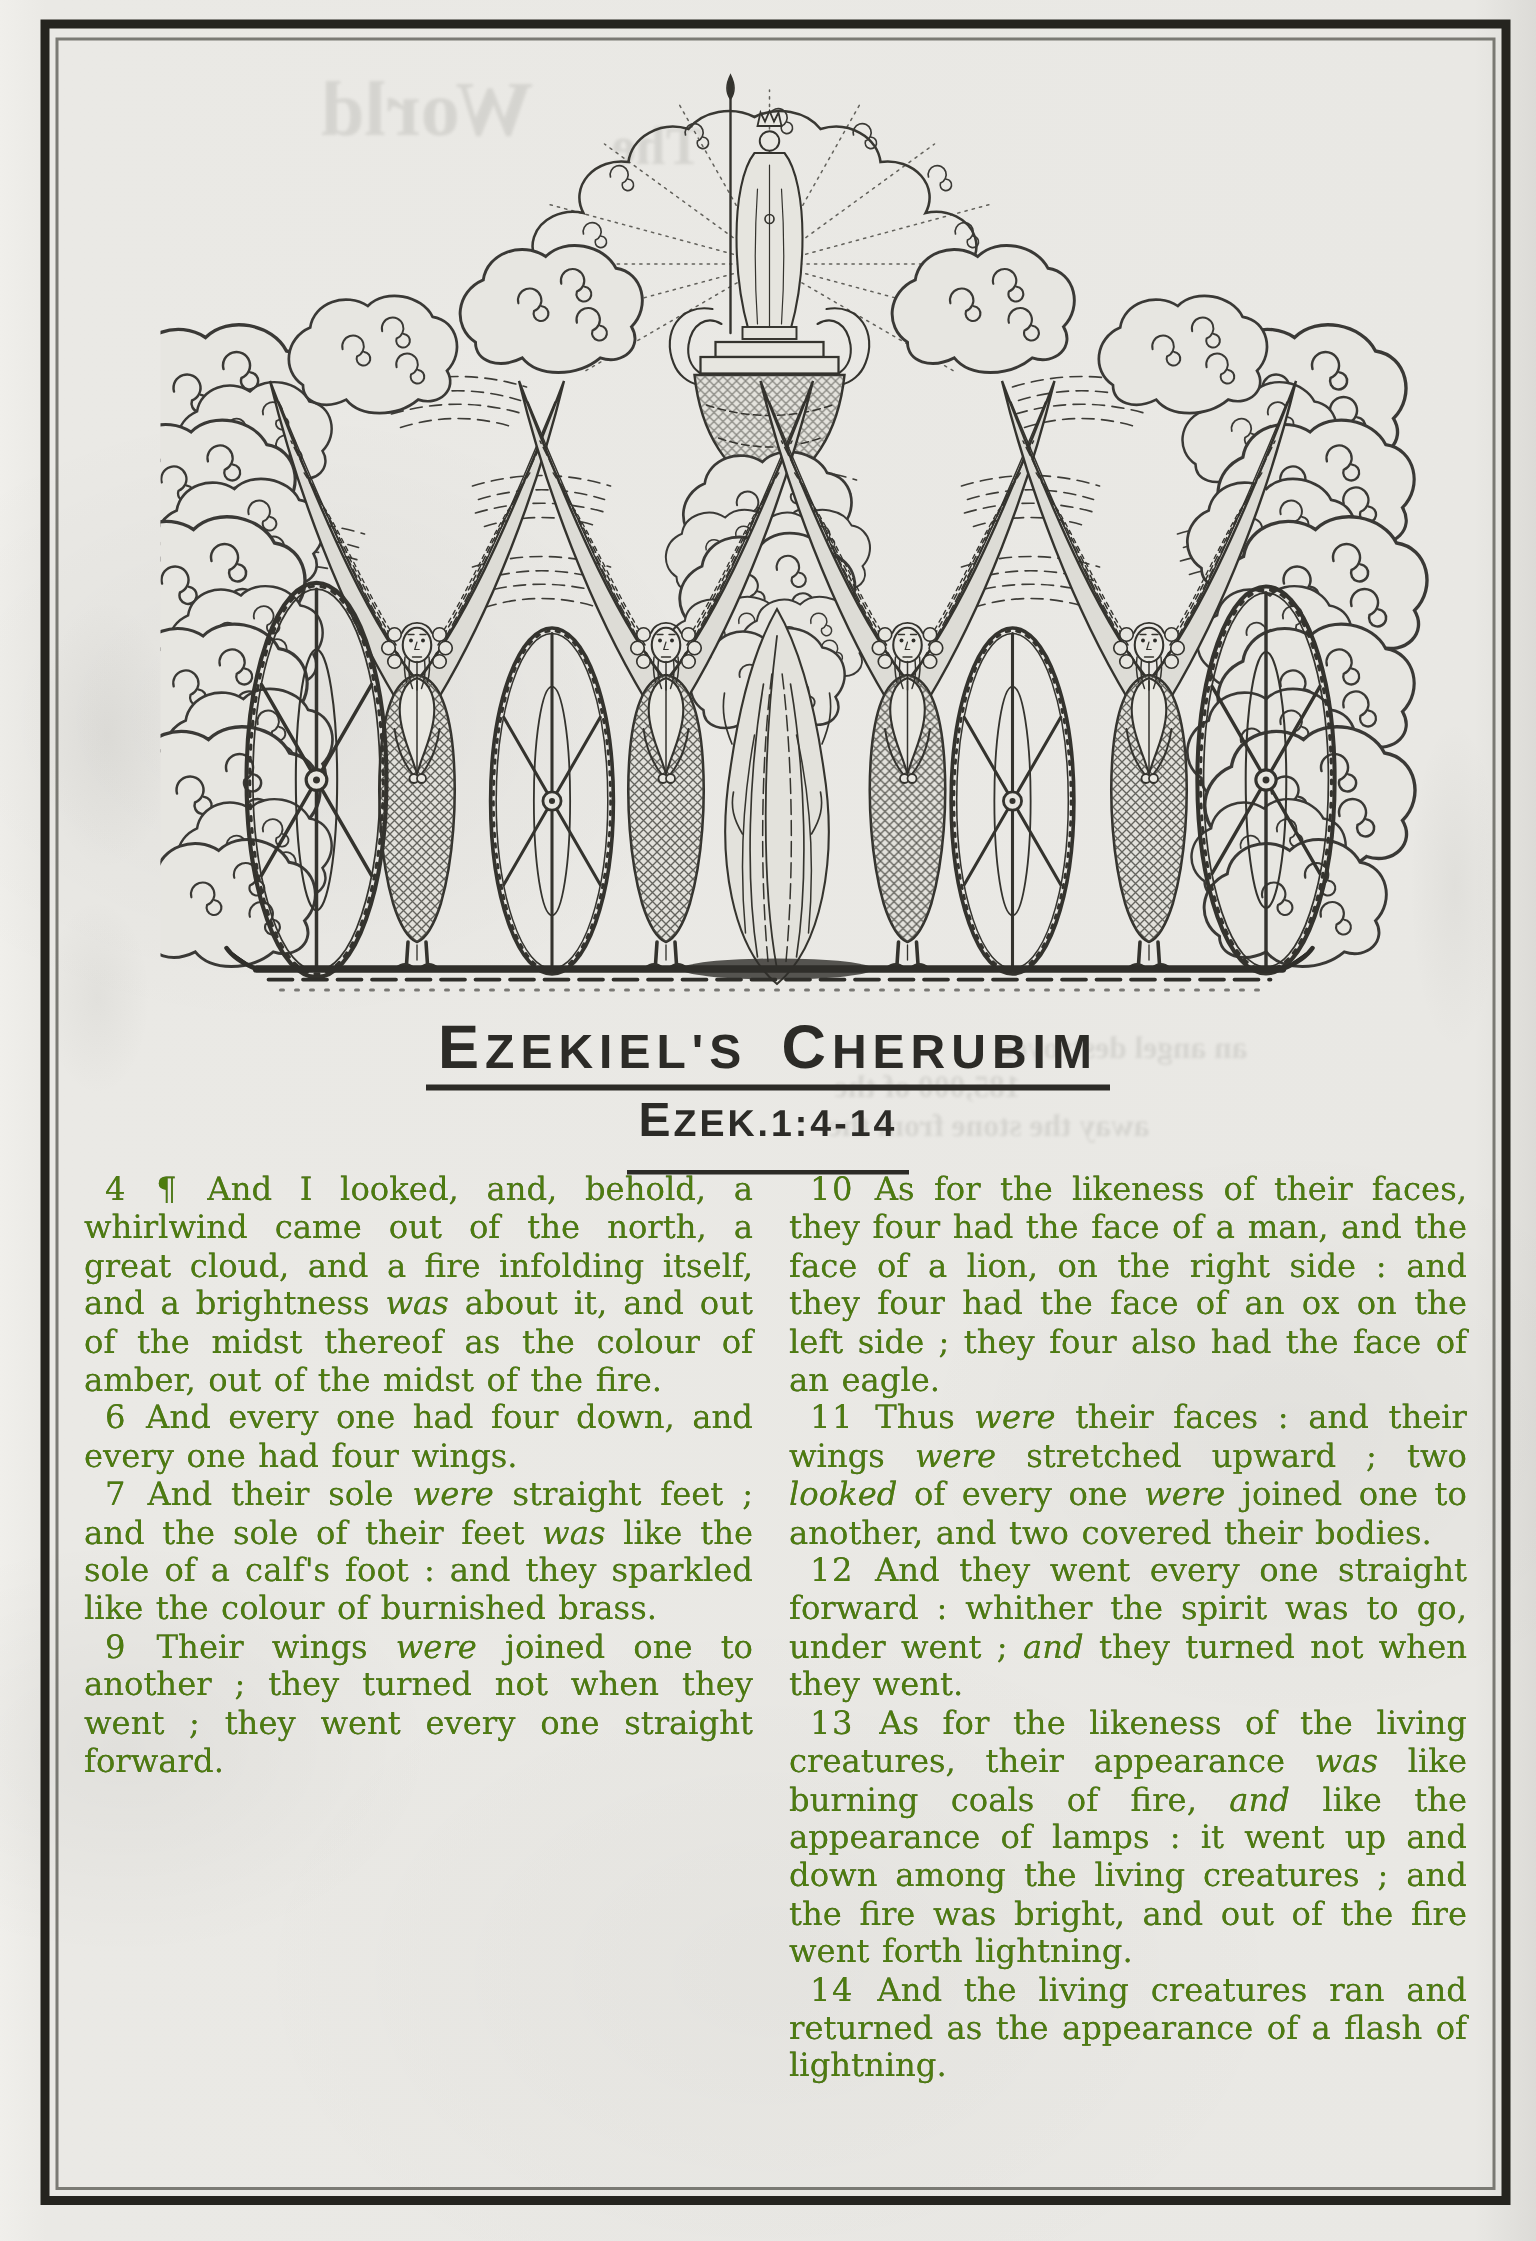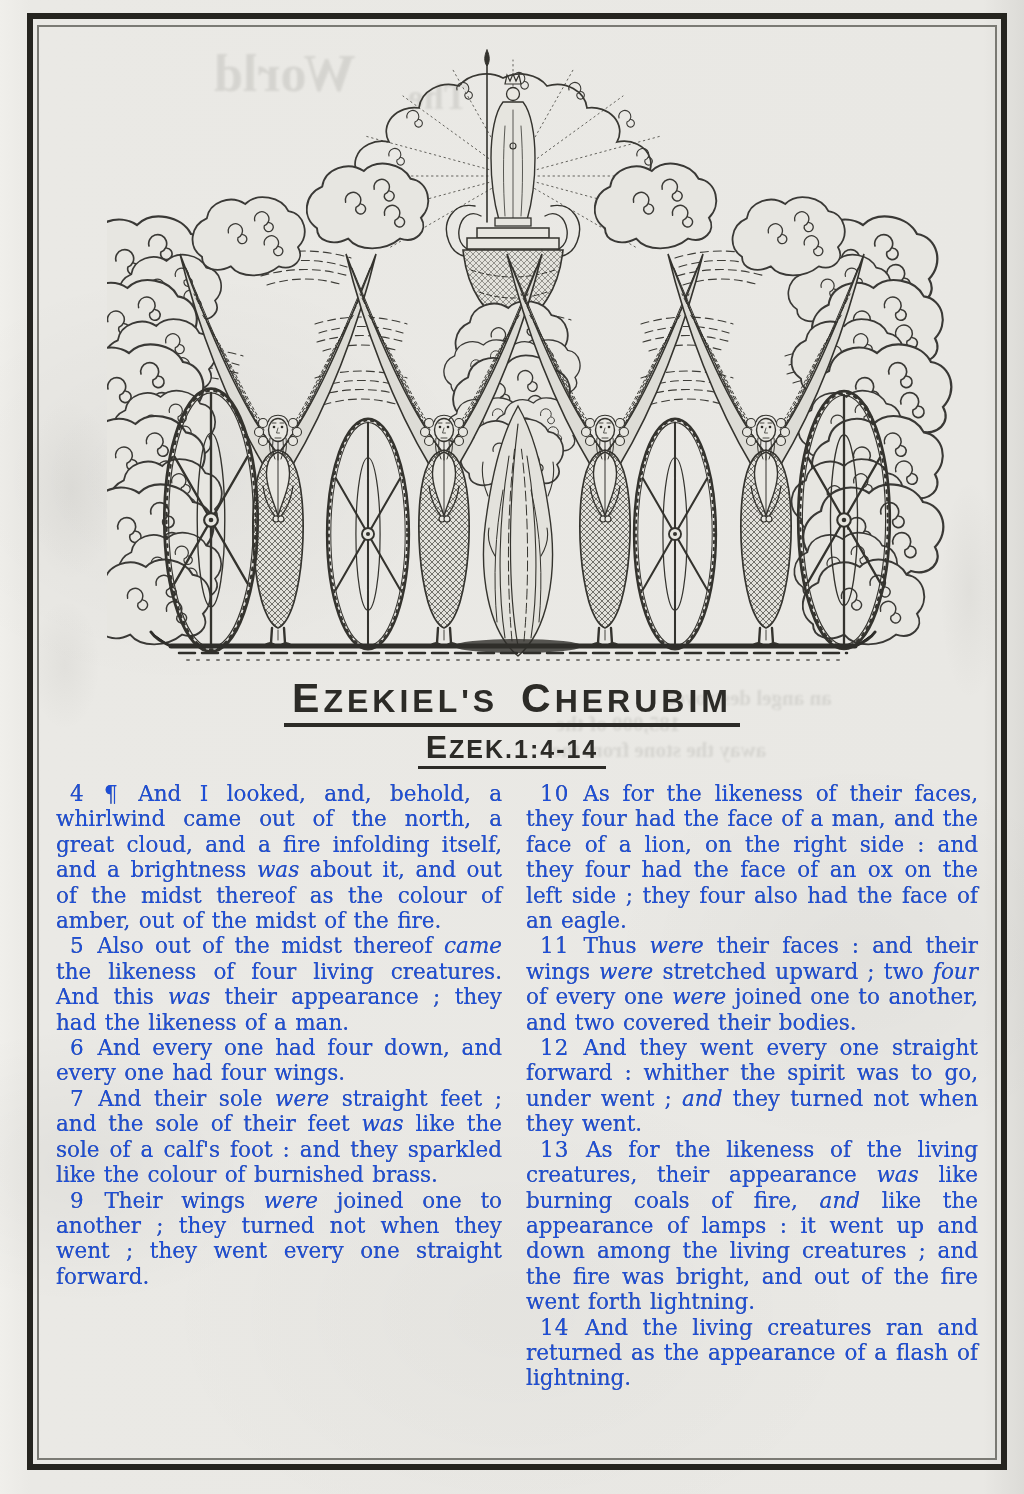--- a/index.html
+++ b/index.html
@@ -29,33 +29,33 @@
     filter:blur(1.2px);font-weight:bold;white-space:nowrap;
     font-family:"Liberation Serif",serif;
   }
 
   .engraving{position:absolute;left:107px;top:26px;}
 
   .title-wrap{position:absolute;left:0;width:1024px;text-align:center;font-family:"Liberation Sans",sans-serif;font-weight:bold;color:#2c2b27;}
   #title-line{top:683px;}
   #ref-line{top:735px;}
   .underl{display:inline-block;border-bottom:4px solid #2c2b27;padding:0 8px 3px;}
-  #ref-line .underl{border-bottom-width:3px;padding-bottom:2px;}
+  #ref-line .underl{border-bottom-width:3px;padding-bottom:16px;}
   .lettered{font-size:32px;letter-spacing:4px;word-spacing:10px;white-space:nowrap;}
   .lettered .cap{font-size:41px;line-height:0;}
   #ref-line .lettered{font-size:25px;letter-spacing:2px;}
   #ref-line .lettered .cap{font-size:32px;}
 
   .columns{position:absolute;left:56px;top:781px;width:912px;}
   .col{position:absolute;top:0;}
   .col-left{left:0;width:446px;}
   .col-right{left:470px;width:452px;}
   p.verse{
     margin:0;text-align:justify;text-indent:14px;
-    font-size:21.5px;line-height:25.4px;word-spacing:1.5px;color:#1d4ed8;
+    font-size:21.5px;line-height:25.4px;word-spacing:1.5px;color:#4d7c0f;
     text-shadow:0 0 .4px rgba(42,41,37,.65);
   }
   p.verse i{font-style:italic;}
   .vnum{letter-spacing:1px;}
 </style>
 </head>
 <body>
 
 <div class="page">
 
@@ -274,27 +274,26 @@
   <div class="title-wrap" id="title-line">
     <span class="underl"><span class="lettered"><span class="cap">E</span>ZEKIEL'S <span class="cap">C</span>HERUBIM</span></span>
   </div>
   <div class="title-wrap" id="ref-line">
     <span class="underl"><span class="lettered"><span class="cap">E</span>ZEK.1:4-14</span></span>
   </div>
 
   <div class="columns">
     <div class="col col-left">
         <p class="verse"><span class="vnum">4 ¶ </span><span>And I looked, and, behold, a whirlwind came out of the north, a great cloud, and a fire infolding itself, and a brightness </span><i>was</i><span> about it, and out of the midst thereof as the colour of amber, out of the midst of the fire.</span></p>
-        <p class="verse"><span class="vnum">5 </span><span>Also out of the midst thereof </span><i>came</i><span> the likeness of four living creatures. And this </span><i>was</i><span> their appearance ; they had the likeness of a man.</span></p>
         <p class="verse"><span class="vnum">6 </span><span>And every one had four down, and every one had four wings.</span></p>
         <p class="verse"><span class="vnum">7 </span><span>And their sole </span><i>were</i><span> straight feet ; and the sole of their feet </span><i>was</i><span> like the sole of a calf's foot : and they sparkled like the colour of burnished brass.</span></p>
         <p class="verse"><span class="vnum">9 </span><span>Their wings </span><i>were</i><span> joined one to another ; they turned not when they went ; they went every one straight forward.</span></p>
       </div>
     <div class="col col-right">
         <p class="verse"><span class="vnum">10 </span><span>As for the likeness of their faces, they four had the face of a man, and the face of a lion, on the right side : and they four had the face of an ox on the left side ; they four also had the face of an eagle.</span></p>
-        <p class="verse"><span class="vnum">11 </span><span>Thus </span><i>were</i><span> their faces : and their wings </span><i>were</i><span> stretched upward ; two </span><i>four</i><span> of every one </span><i>were</i><span> joined one to another, and two covered their bodies.</span></p>
+        <p class="verse"><span class="vnum">11 </span><span>Thus </span><i>were</i><span> their faces : and their wings </span><i>were</i><span> stretched upward ; two </span><i>looked</i><span> of every one </span><i>were</i><span> joined one to another, and two covered their bodies.</span></p>
         <p class="verse"><span class="vnum">12 </span><span>And they went every one straight forward : whither the spirit was to go, under went ; </span><i>and</i><span> they turned not when they went.</span></p>
         <p class="verse"><span class="vnum">13 </span><span>As for the likeness of the living creatures, their appearance </span><i>was</i><span> like burning coals of fire, </span><i>and</i><span> like the appearance of lamps : it went up and down among the living creatures ; and the fire was bright, and out of the fire went forth lightning.</span></p>
         <p class="verse"><span class="vnum">14 </span><span>And the living creatures ran and returned as the appearance of a flash of lightning.</span></p>
       </div>
   </div>
 
 </div>
 
 </body></html>

